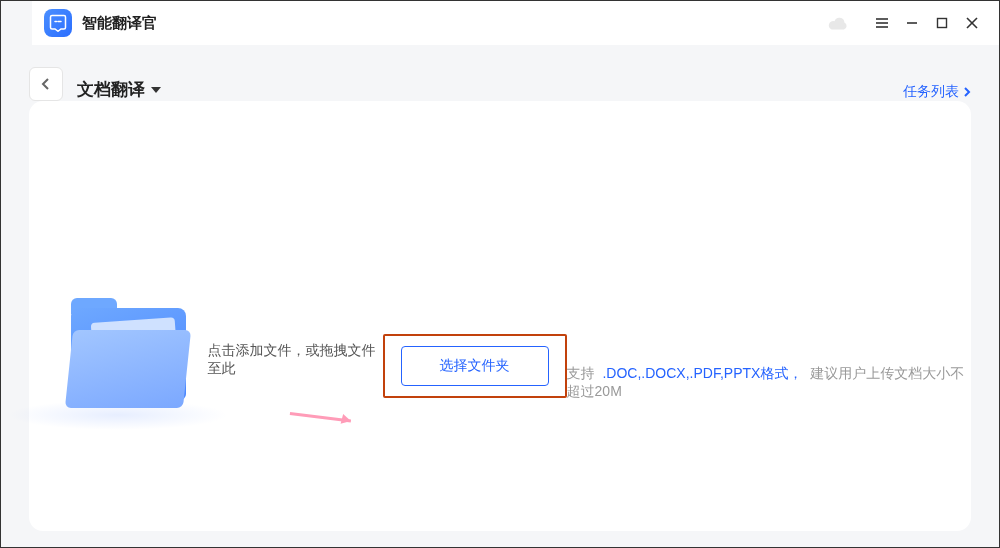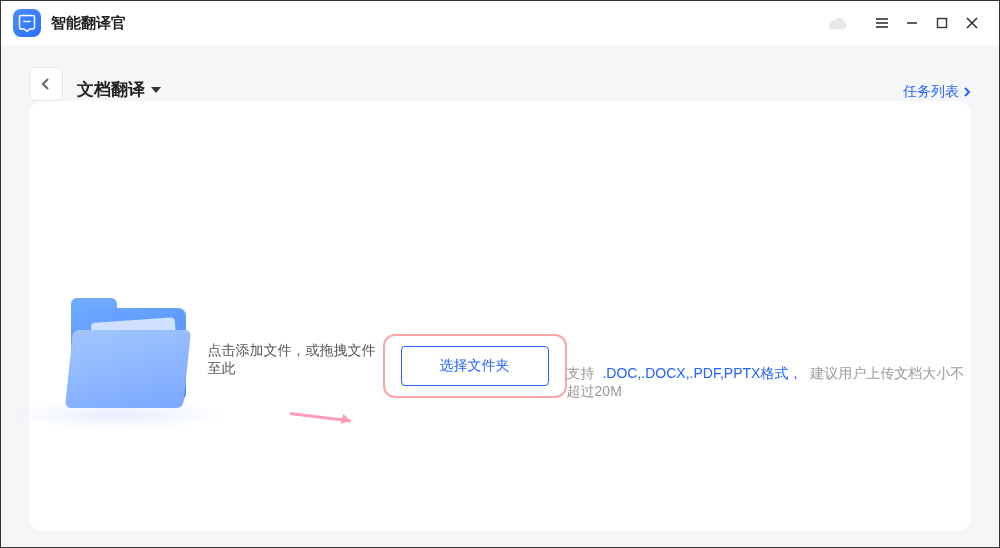--- a/index.html
+++ b/index.html
@@ -10,20 +10,21 @@
       height: 548px;
       overflow: hidden;
       border: 1px solid #333;
     }
     .title-bar {
       height: 44px;
       background: #fff;
       display: flex;
       align-items: center;
       padding: 0 12px;
+      margin-left: 31px;
     }
     .app-logo {
       width: 28px;
       height: 28px;
       background: linear-gradient(135deg, #4a8fff, #2b6eff);
       border-radius: 8px;
       display: flex;
       align-items: center;
       justify-content: center;
       margin-right: 10px;
@@ -156,22 +157,22 @@
     .hint-text {
       font-size: 14px;
       color: #555;
       margin-bottom: 18px;
       margin-top: 5px;
     }
     .btn-group {
       display: flex;
       gap: 22px;
       padding: 10px 16px;
-      border: 2px solid #fca5a5;
-      border-radius: 12px;
+      border: 2px solid #c2410c;
+      border-radius: 2px;
     }
     .btn {
       width: 148px;
       height: 40px;
       border-radius: 4px;
       font-size: 14px;
       display: flex;
       align-items: center;
       justify-content: center;
       cursor: pointer;

